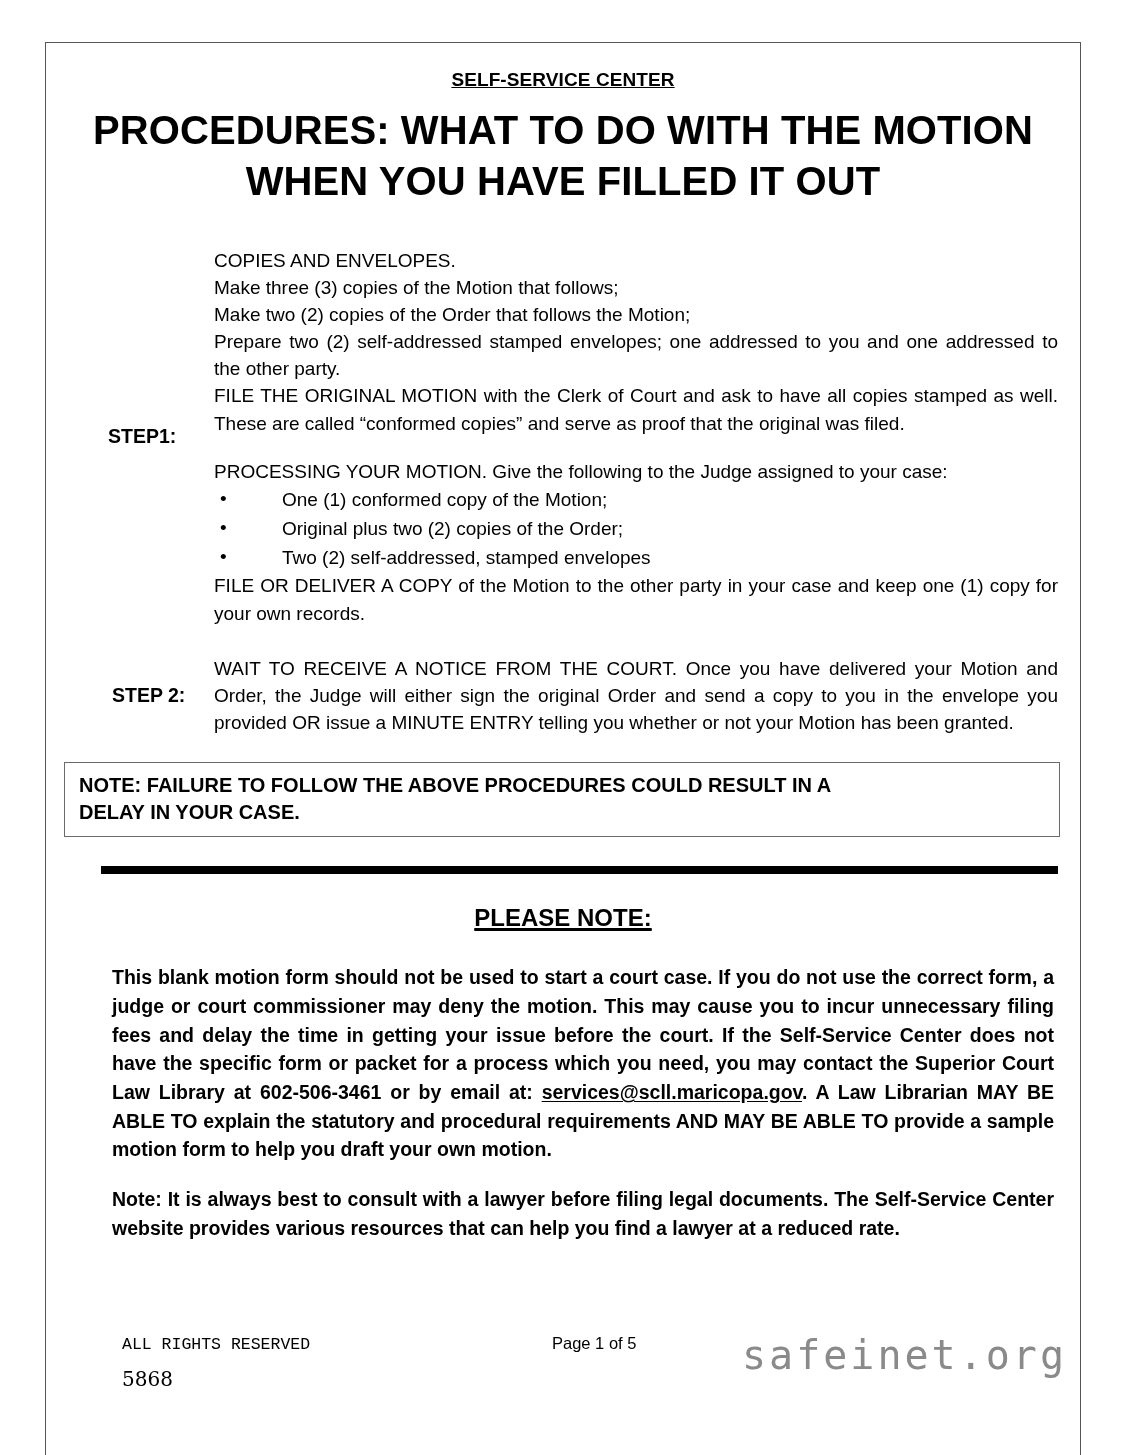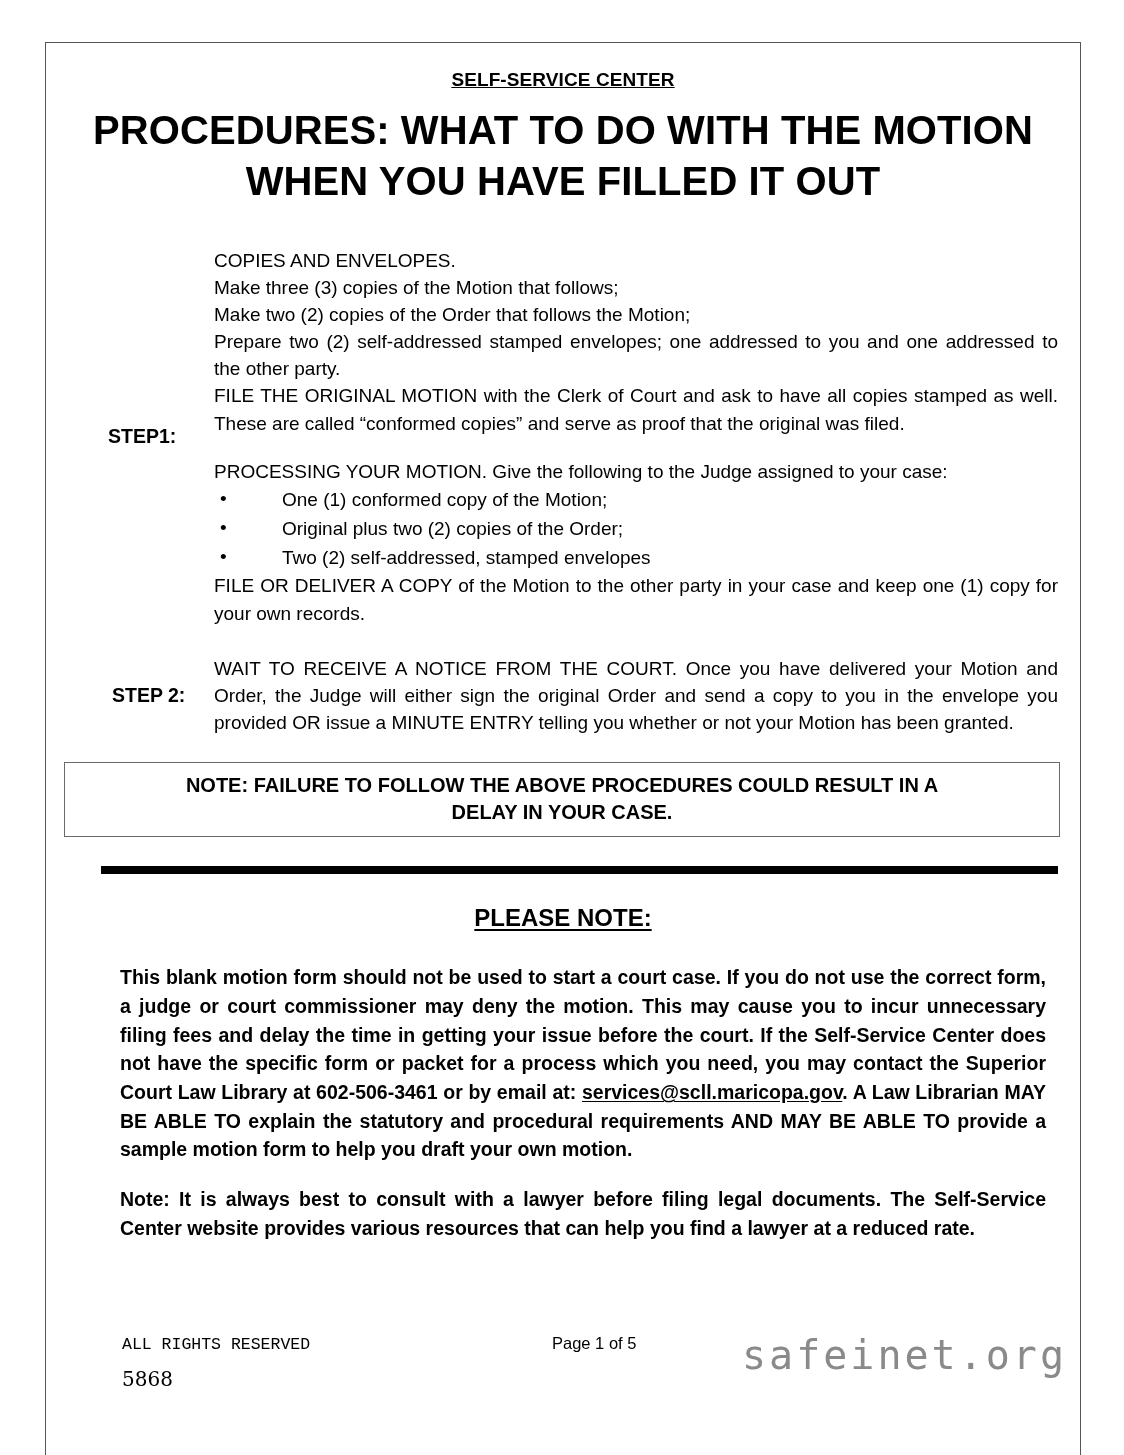--- a/index.html
+++ b/index.html
@@ -102,53 +102,53 @@
     top: -1px;
     font-size: 19px;
   }
 
   
   #note-box {
     margin: 26px 20px 0 18px;
     border: 1.3px solid #6a6a6a;
     box-sizing: border-box;
     padding: 9px 14px 11px 14px;
-    text-align: center;
     font-weight: bold;
     font-size: 20px;
     line-height: 1.33;
   }
 
   
   #heavy-rule {
     margin: 29px 22px 0 55px;
     height: 8px;
     background: #000000;
   }
 
   
   #please-note-head {
     text-align: center;
     font-weight: bold;
     font-size: 24px;
     margin-top: 30px;
+    text-decoration: underline;
   }
   #please-note-head span {
     text-decoration: underline;
     text-underline-offset: 3px;
   }
 
   #please-note-body {
     margin: 31px 22px 0 62px;
     font-size: 19.5px;
     font-weight: bold;
     line-height: 1.47;
     text-align: justify;
   }
-  #please-note-body p { margin: 12px; }
+  #please-note-body p { margin: 4px; }
   #please-note-body p + p { margin-top: 21px; }
   .u { text-decoration: underline; text-underline-offset: 2px; }
 
   
   #footer {
     position: absolute;
     left: 62px;
     right: 22px;
     top: 1288px;
     font-size: 16.5px;

